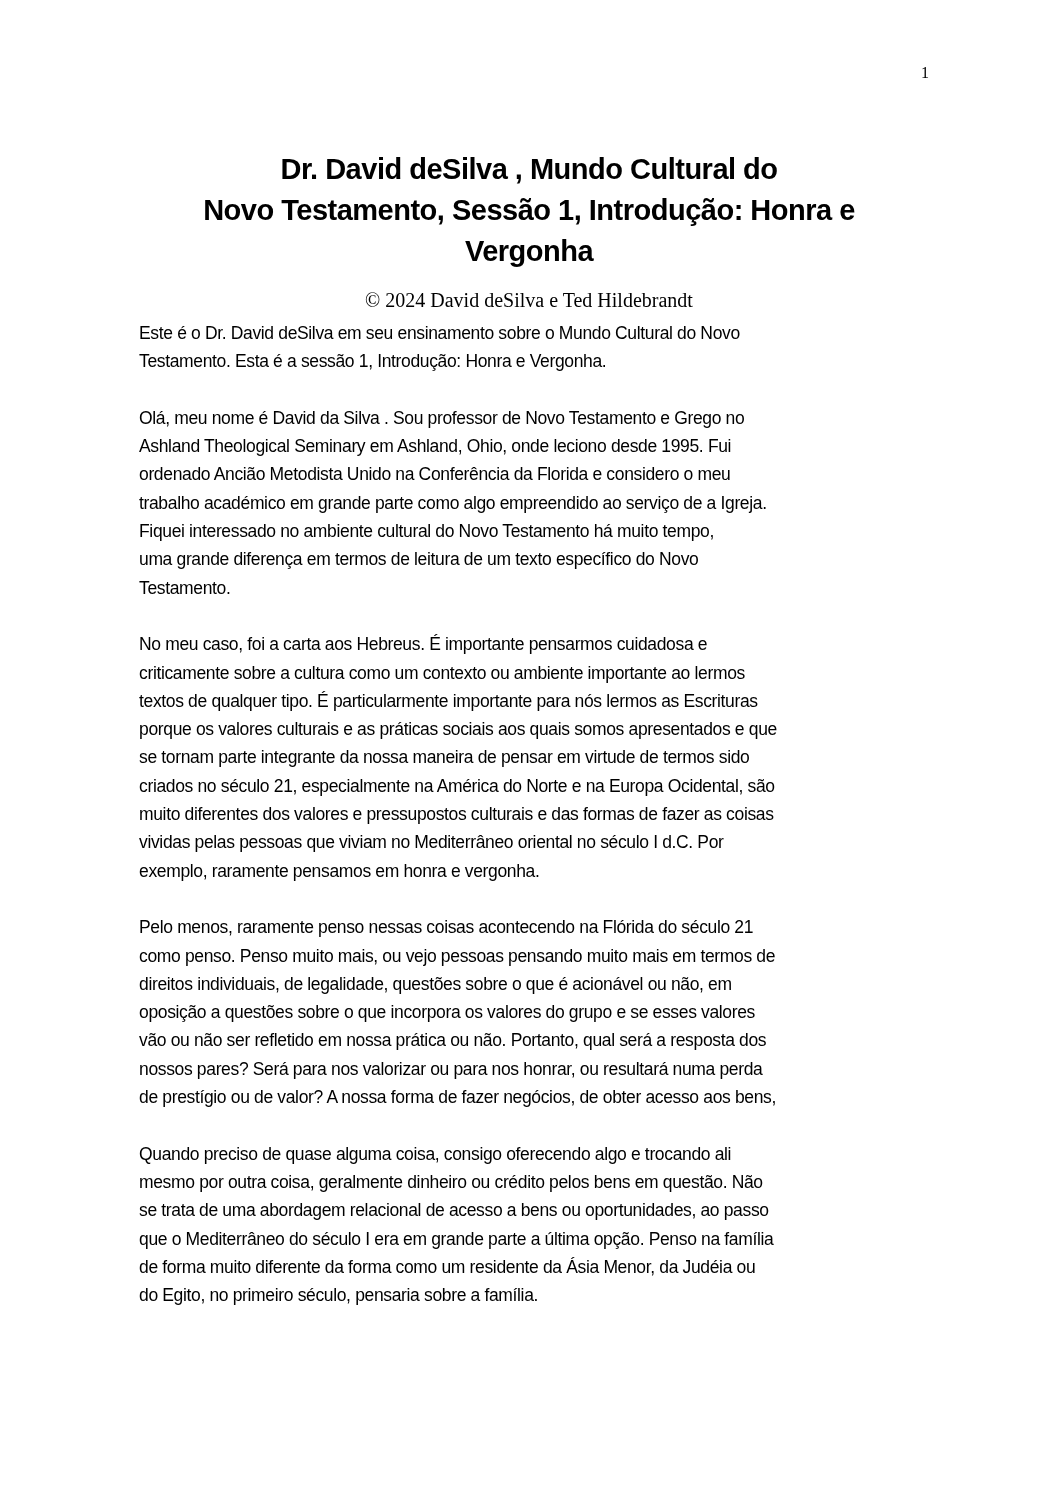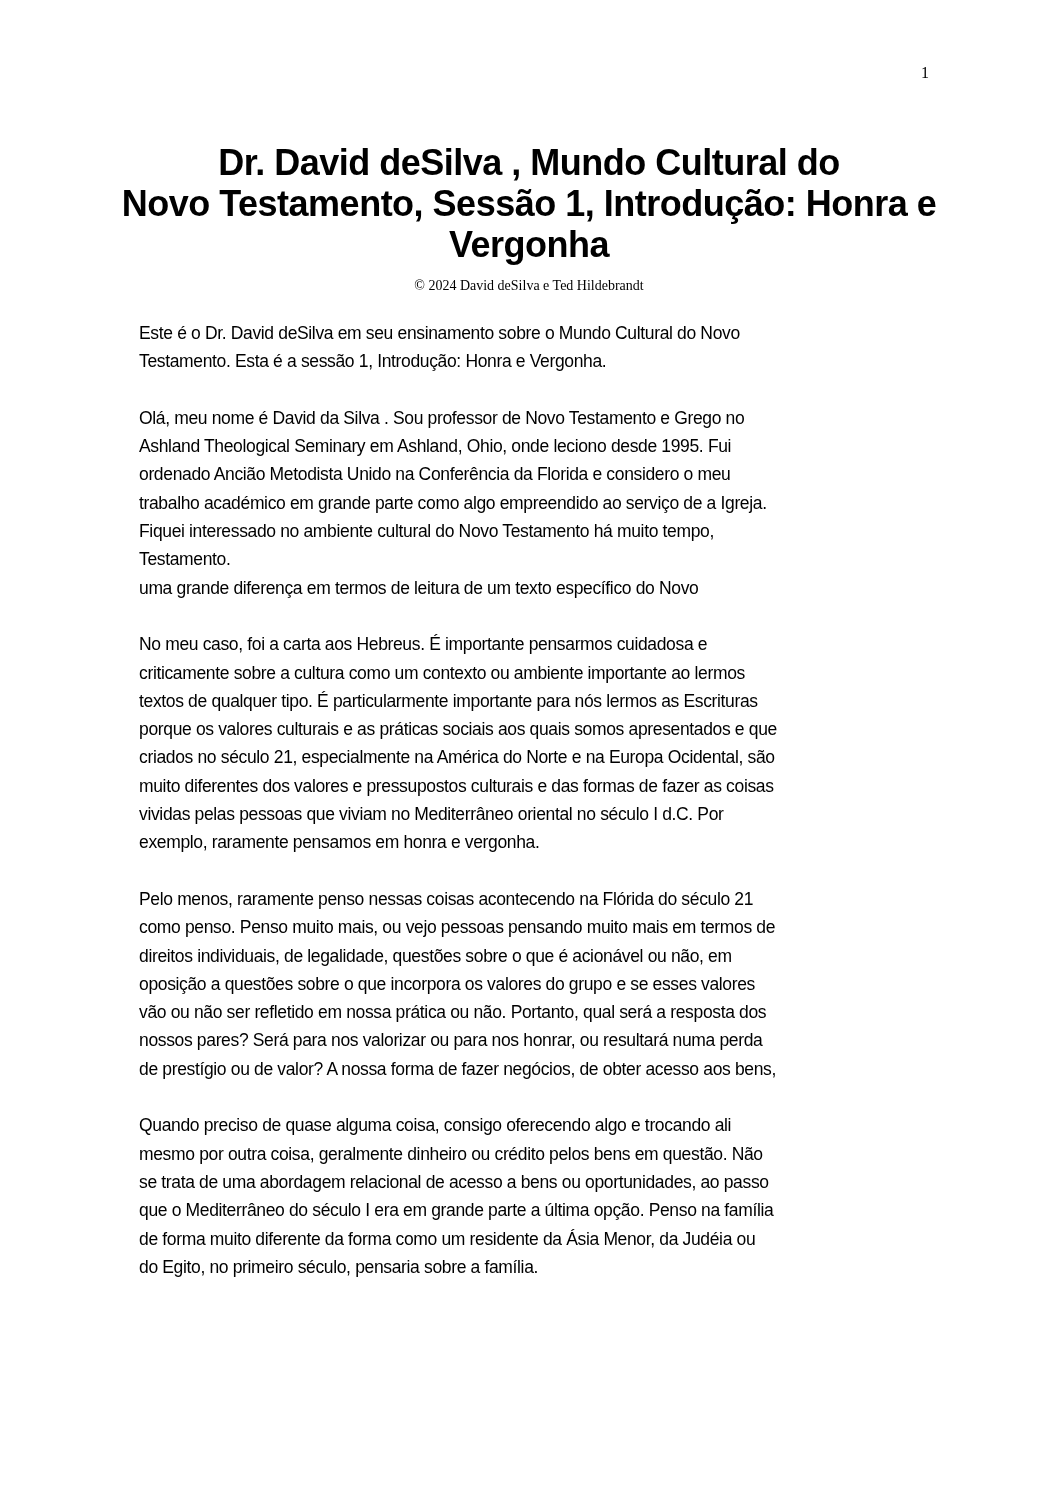--- a/index.html
+++ b/index.html
@@ -5,26 +5,26 @@
   html, body { margin: 0; padding: 0; background: #ffffff; }
   body { width: 1058px; height: 1497px; position: relative; overflow: hidden; color: #000; }
   .page-number {
     position: absolute; top: 64px; left: 921px;
     font-family: "Liberation Serif", serif; font-size: 16px;
   }
   .title-block {
     position: absolute; top: 134px; left: 100px; width: 858px; text-align: center;
   }
   .title {
-    font-family: "Liberation Sans", sans-serif; font-weight: bold; font-size: 36px;
-    line-height: 41px; margin: 8px; letter-spacing: -0.5px;
+    font-family: "Liberation Sans", sans-serif; font-weight: bold; font-size: 29px;
+    line-height: 41px; margin: 15px; letter-spacing: -0.5px;
   }
   .title span { display: block; }
   .copyright {
-    font-family: "Liberation Serif", serif; font-size: 14px; line-height: 26px; margin-top: 1px;
+    font-family: "Liberation Serif", serif; font-size: 20px; line-height: 26px; margin-top: 1px;
   }
   .body-text {
     position: absolute; top: 319px; left: 129px; width: 820px;
     font-family: "Liberation Sans", sans-serif; font-size: 17.5px; line-height: 28.3px;
     letter-spacing: -0.35px;
     margin-left: 10px;
   }
   .body-text p { margin: 0 0 28.3px 0; }
   .body-text .line { display: block; white-space: nowrap; }
 </style>
@@ -46,28 +46,29 @@
     <p>
       <span class="line">Este é o Dr. David deSilva em seu ensinamento sobre o Mundo Cultural do Novo</span>
       <span class="line">Testamento. Esta é a sessão 1, Introdução: Honra e Vergonha.</span>
     </p>
     <p>
       <span class="line">Olá, meu nome é David da Silva . Sou professor de Novo Testamento e Grego no</span>
       <span class="line">Ashland Theological Seminary em Ashland, Ohio, onde leciono desde 1995. Fui</span>
       <span class="line">ordenado Ancião Metodista Unido na Conferência da Florida e considero o meu</span>
       <span class="line">trabalho académico em grande parte como algo empreendido ao serviço de a Igreja.</span>
       <span class="line">Fiquei interessado no ambiente cultural do Novo Testamento há muito tempo,</span>
+      <span class="line">uma grande diferença em termos de leitura de um texto específico do Novo</span>
       <span class="line">Testamento.</span>
-      <span class="line">uma grande diferença em termos de leitura de um texto específico do Novo</span>
     </p>
     <p>
       <span class="line">No meu caso, foi a carta aos Hebreus. É importante pensarmos cuidadosa e</span>
       <span class="line">criticamente sobre a cultura como um contexto ou ambiente importante ao lermos</span>
       <span class="line">textos de qualquer tipo. É particularmente importante para nós lermos as Escrituras</span>
       <span class="line">porque os valores culturais e as práticas sociais aos quais somos apresentados e que</span>
+      <span class="line">se tornam parte integrante da nossa maneira de pensar em virtude de termos sido</span>
       <span class="line">criados no século 21, especialmente na América do Norte e na Europa Ocidental, são</span>
       <span class="line">muito diferentes dos valores e pressupostos culturais e das formas de fazer as coisas</span>
       <span class="line">vividas pelas pessoas que viviam no Mediterrâneo oriental no século I d.C. Por</span>
       <span class="line">exemplo, raramente pensamos em honra e vergonha.</span>
     </p>
     <p>
       <span class="line">Pelo menos, raramente penso nessas coisas acontecendo na Flórida do século 21</span>
       <span class="line">como penso. Penso muito mais, ou vejo pessoas pensando muito mais em termos de</span>
       <span class="line">direitos individuais, de legalidade, questões sobre o que é acionável ou não, em</span>
       <span class="line">oposição a questões sobre o que incorpora os valores do grupo e se esses valores</span>

